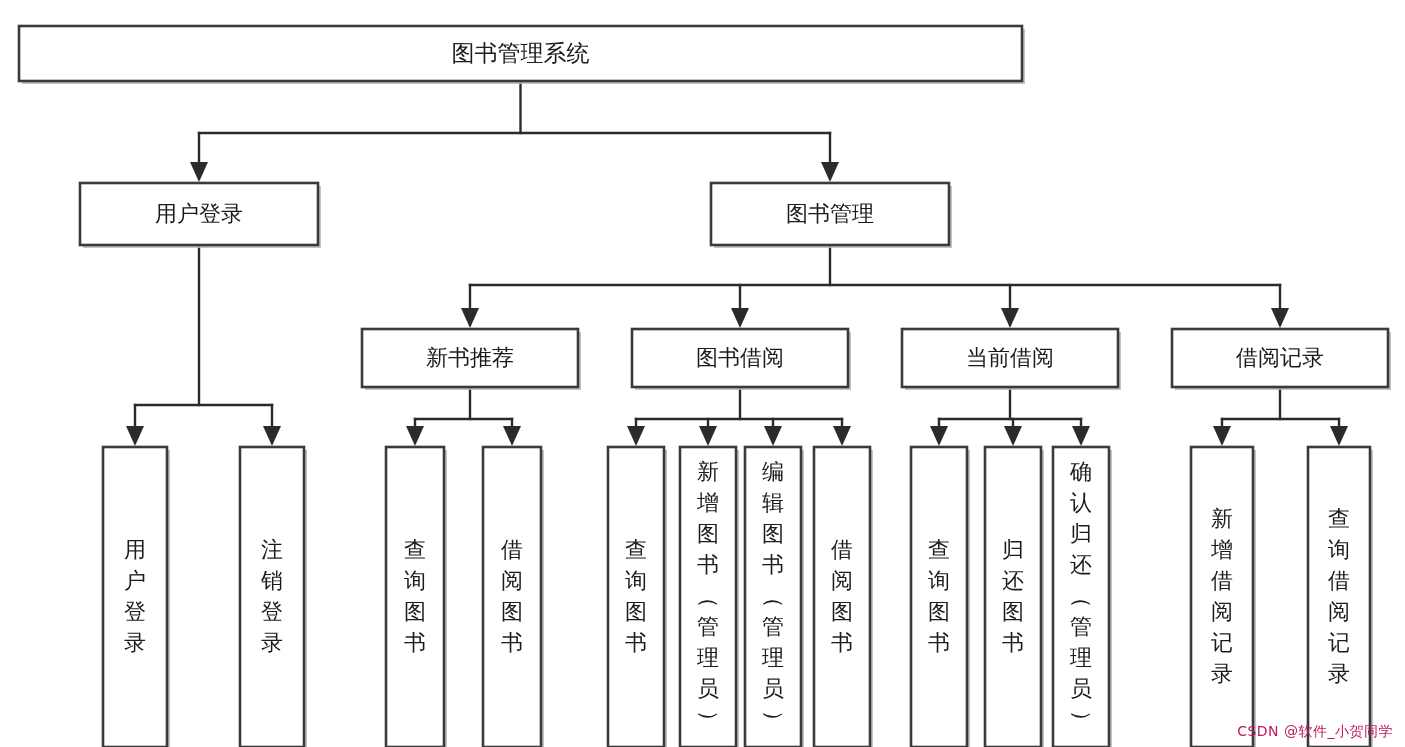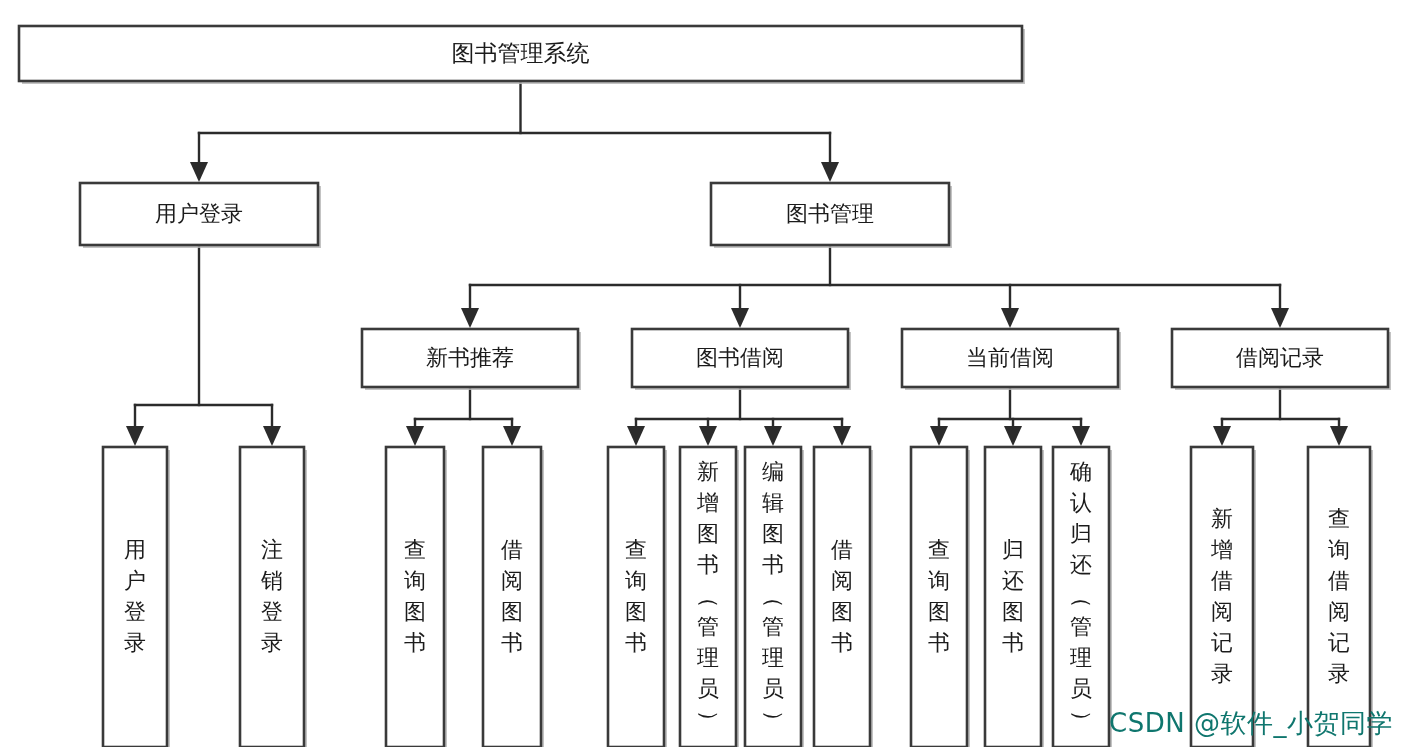--- a/index.html
+++ b/index.html
@@ -61,22 +61,22 @@
     font-size: 22px;
     fill: #1b1b1b;
     text-anchor: middle;
     dominant-baseline: middle;
   }
   .watermark-text {
     position: absolute;
     right: 12px;
     bottom: 6px;
     font-family: "DejaVu Sans", "Liberation Sans", sans-serif;
-    font-size: 26px;
-    color: #0f766e;
+    font-size: 14px;
+    color: #be185d;
     white-space: nowrap;
     letter-spacing: 0.5px;
     user-select: none;
   }
 </style>
 </head>
 <body>
 
 <div id="diagram-root">
   <svg class="diagram-canvas" id="diagram-svg" viewBox="0 0 1405 747" xmlns="http://www.w3.org/2000/svg">

